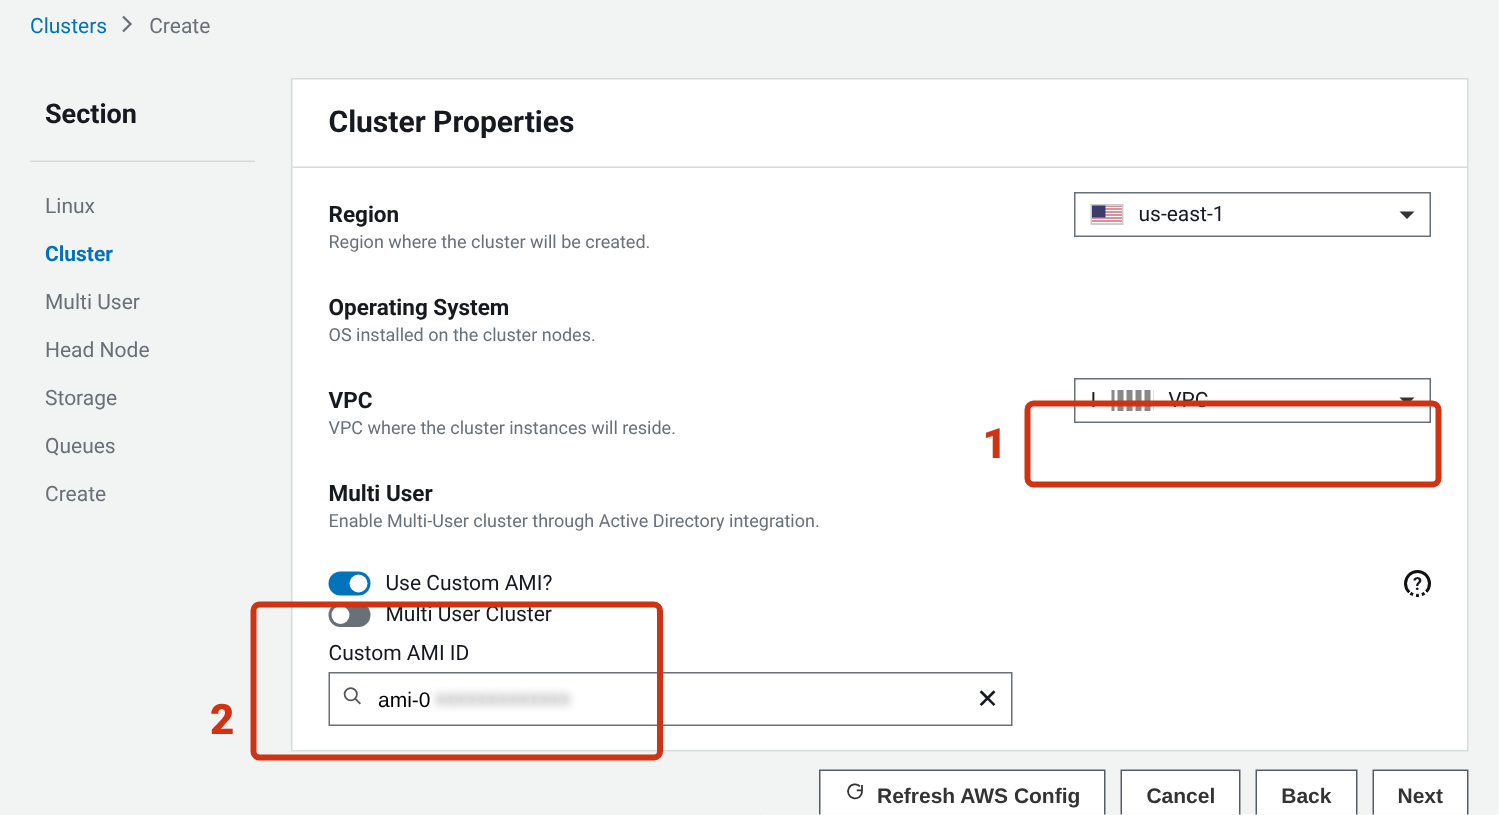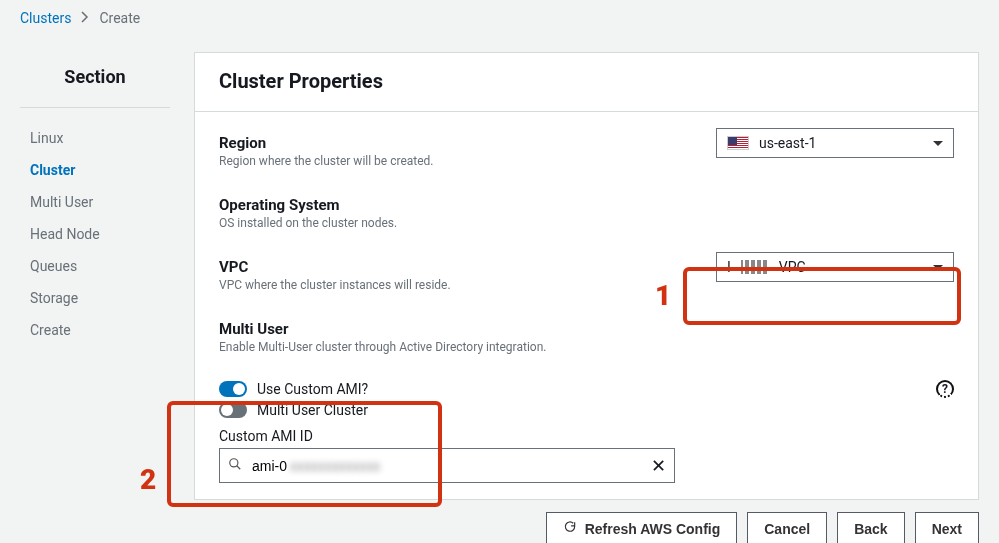--- a/index.html
+++ b/index.html
@@ -51,21 +51,20 @@
   
   .sidebar {
     width: 150px;
     padding-top: 30px;
   }
   .sidebar h2 {
     font-size: 18px;
     font-weight: 700;
     margin: 0 0 10px 0;
     padding: 0 10px 10px 10px;
-    text-align: center;
   }
   .side-sep {
     height: 1px;
     background: var(--border);
     margin: 0 0 14px 0;
   }
   .sidebar ul { list-style: none; margin: 0; padding: 0; }
   .sidebar li {
     padding: 8px 10px;
     color: var(--text-muted);
@@ -267,22 +266,22 @@
 <div class="layout rel">
 
   <nav class="sidebar">
     <h2>Section</h2>
     <div class="side-sep"></div>
     <ul>
       <li>Linux</li>
       <li class="active">Cluster</li>
       <li>Multi User</li>
       <li>Head Node</li>
+      <li>Storage</li>
       <li>Queues</li>
-      <li>Storage</li>
       <li>Create</li>
     </ul>
   </nav>
 
   <section class="panel rel">
 
     <div class="panel-header">
       <h1>Cluster Properties</h1>
     </div>
     <hr>

